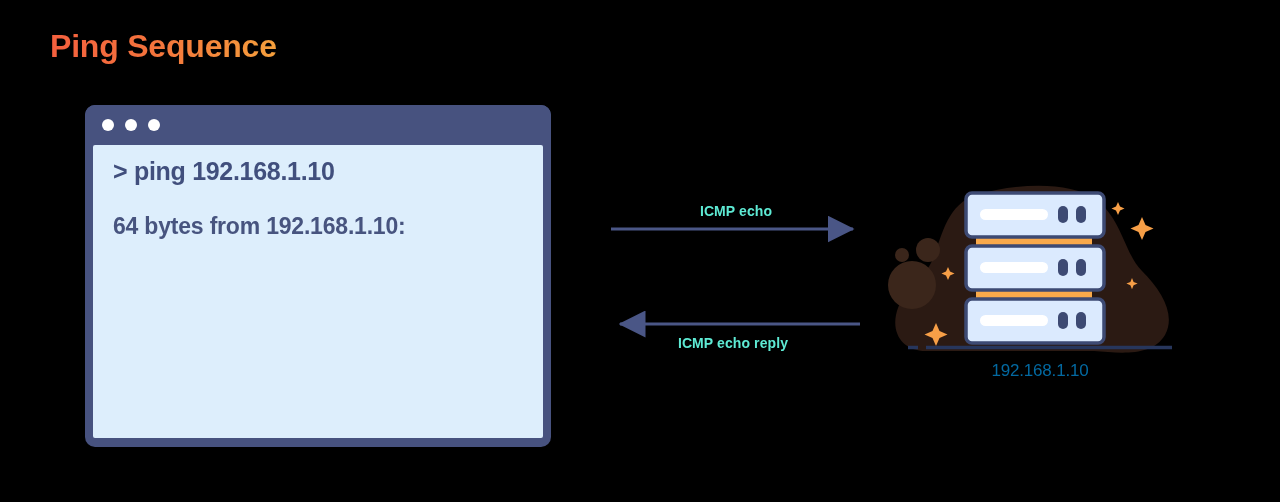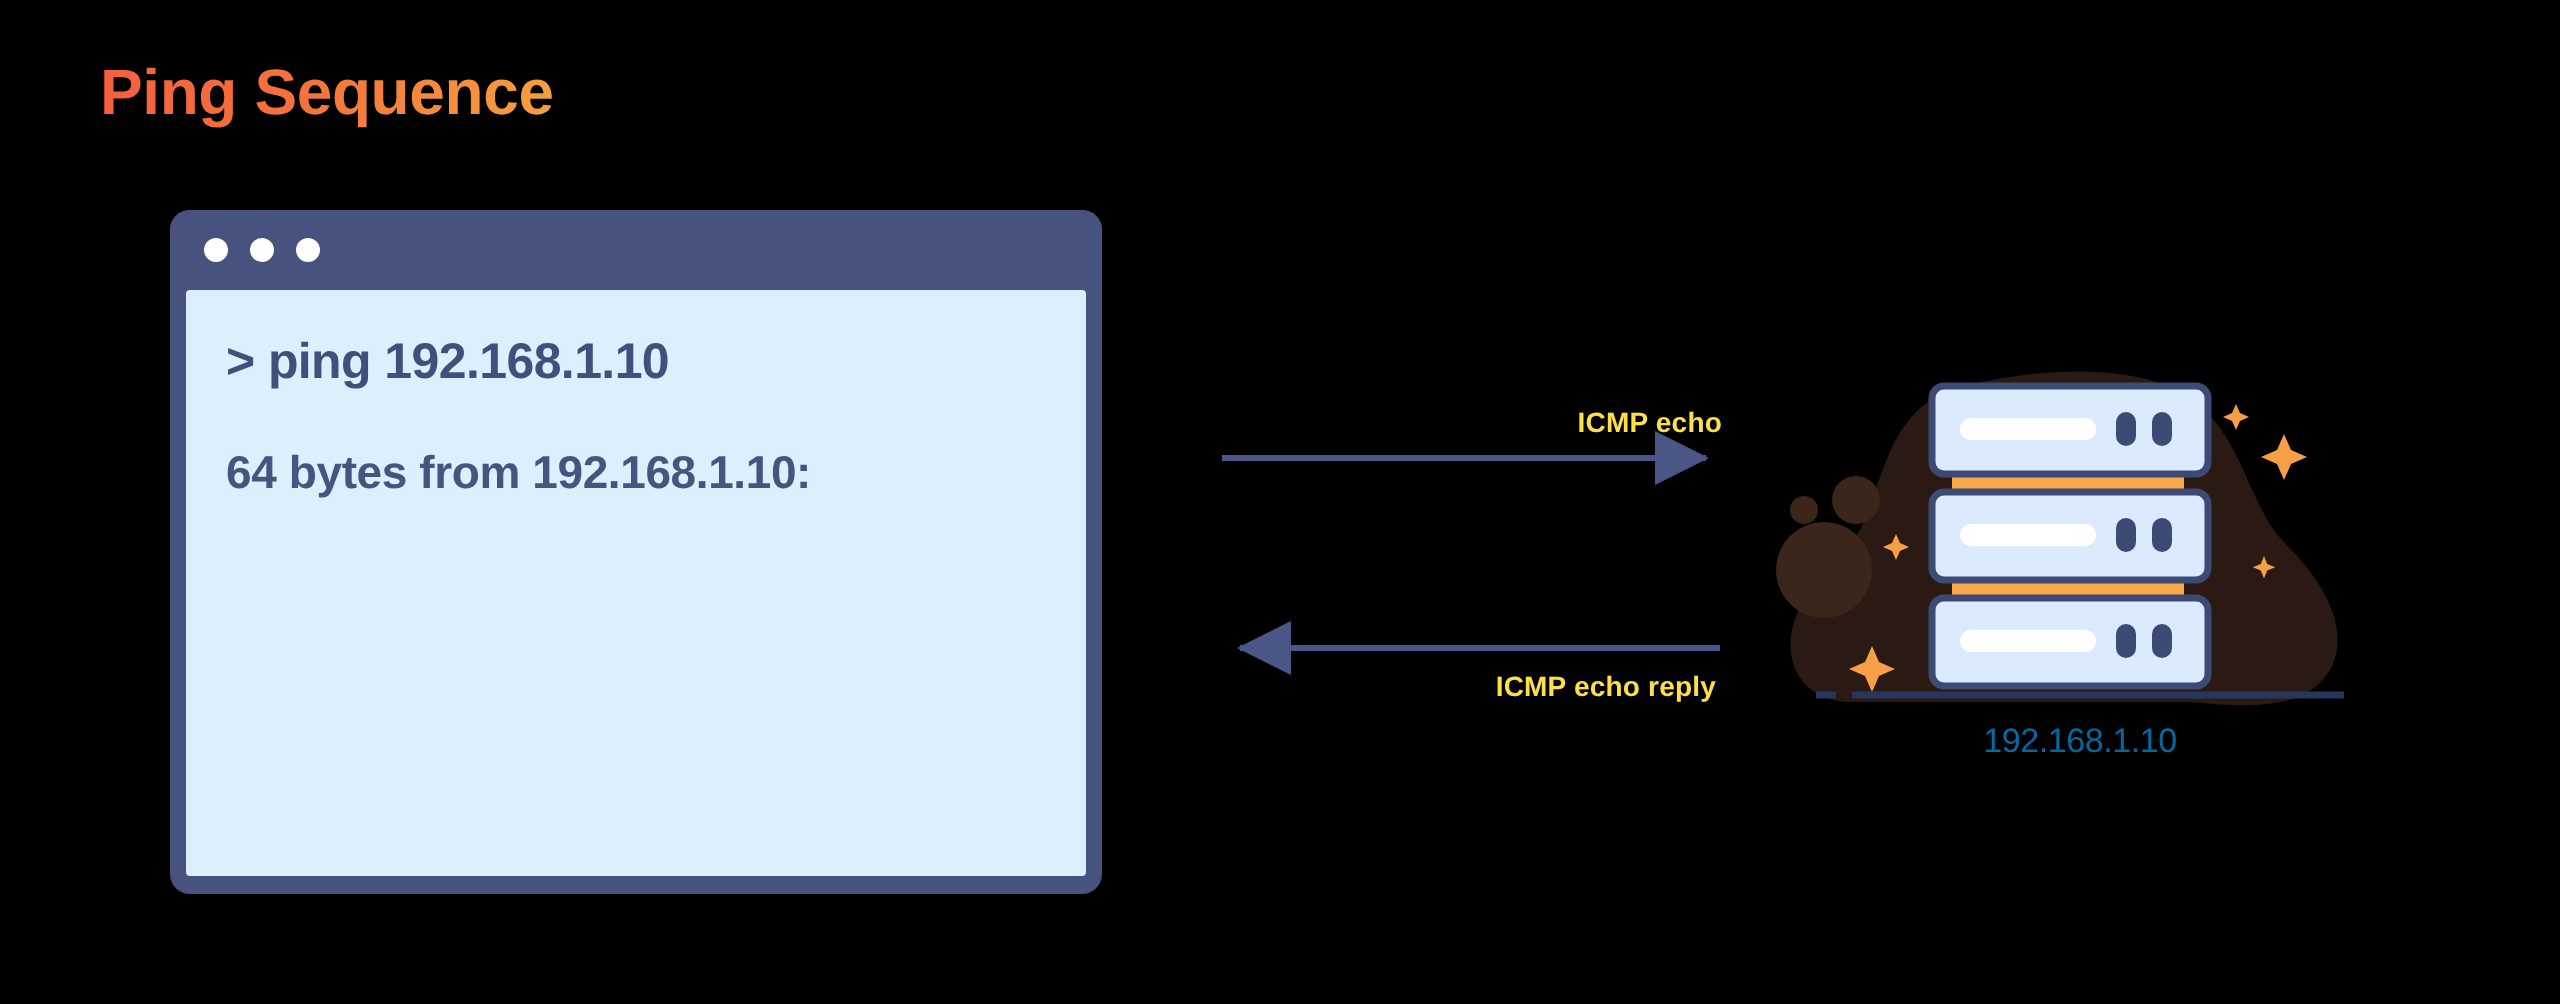--- a/index.html
+++ b/index.html
@@ -61,21 +61,21 @@
     flex: 0 0 auto;
   }
   .terminal-body {
     position: absolute;
     left: 8px;
     right: 8px;
     top: 40px;
     bottom: 9px;
     background: #ddeefc;
     border-radius: 2px;
-    padding: 22px 20px 0 20px;
+    padding: 12px 20px 0 20px;
     box-sizing: border-box;
   }
   .term-prompt {
     font-size: 25px;
     font-weight: bold;
     color: #414f7d;
     letter-spacing: -0.3px;
     margin: 0 0 22px 0;
     white-space: nowrap;
   }
@@ -88,24 +88,24 @@
     margin: 0;
   }
   .term-out span { display: block; white-space: nowrap; font-weight: bold; }
 
   
   .flow { position: absolute; left: 0; top: 0; width: 1280px; height: 502px; }
   .arrow-label {
     position: absolute;
     font-size: 14px;
     font-weight: bold;
-    color: #fde047;
+    color: #5eead4;
     letter-spacing: 0.1px;
     white-space: nowrap;
-    text-align: right;
+    text-align: center;
   }
   .lbl-echo  { left: 611px; top: 203px; width: 250px; }
   .lbl-reply { left: 608px; top: 335px; width: 250px; }
 
   
   .server-figure {
     position: absolute;
     left: 880px;
     top: 175px;
     width: 320px;

